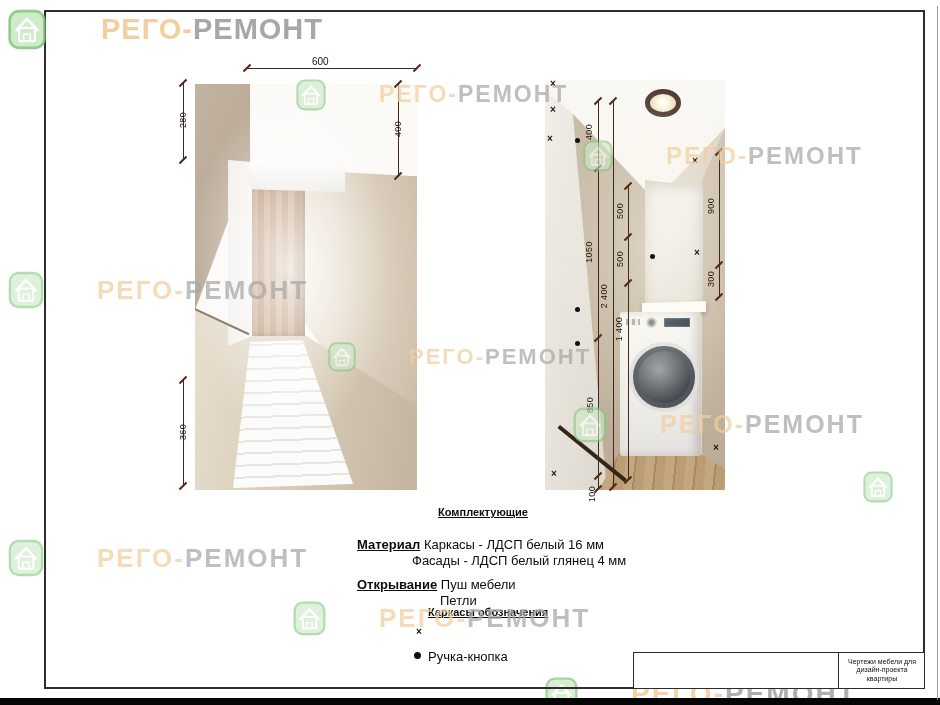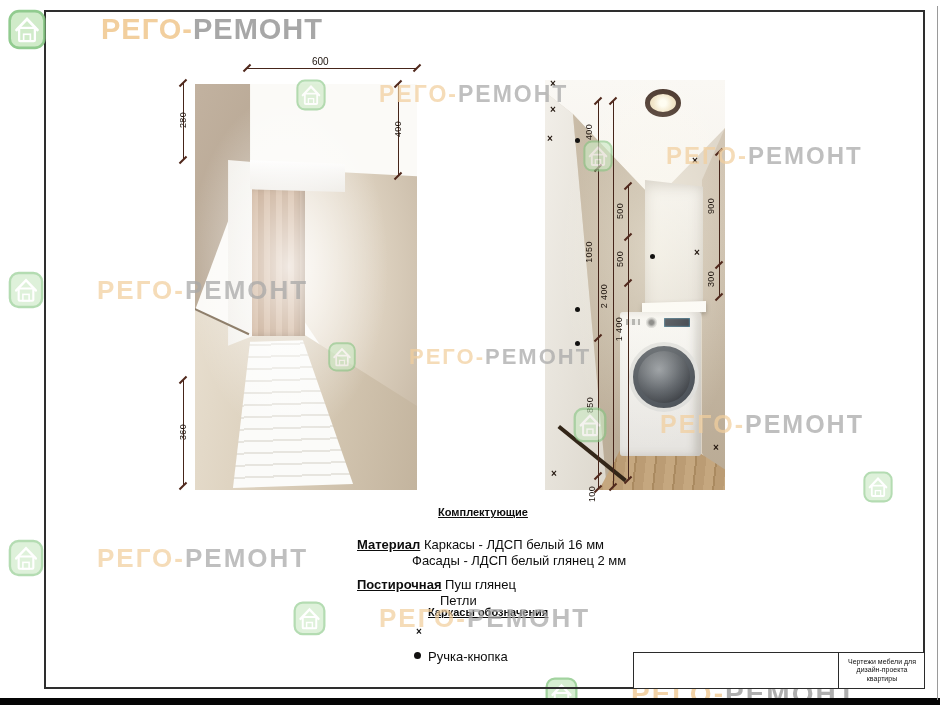--- a/index.html
+++ b/index.html
@@ -268,24 +268,24 @@
         </svg>
       </span>
     <span class="bt" style="font-size:28px;"><span class="p1">РЕГО-</span><span class="p2">РЕМОНТ</span></span>
   </div>
 
   <div class="txt ttl" style="left:420px;top:506px;width:126px;text-align:center;">Комплектующие</div>
   <div class="txt body10" style="left:357px;top:537px;">
     <span class="lbl">Материал</span>
     <span>Каркасы - ЛДСП белый 16 мм</span>
   </div>
-  <div class="txt body10" style="left:412px;top:553px;">Фасады - ЛДСП белый глянец 2 мм</div>
+  <div class="txt body10" style="left:412px;top:553px;">Фасады - ЛДСП белый глянец 4 мм</div>
   <div class="txt body10" style="left:357px;top:577px;">
-    <span class="lbl">Постирочная</span>
-    <span>Пуш глянец</span>
+    <span class="lbl">Открывание</span>
+    <span>Пуш мебели</span>
   </div>
 
   <div class="txt ttl" style="left:428px;top:606px;">Каркасы обозначения</div>
   <span class="txt" style="left:416px;top:626px;font-size:10px;font-weight:bold;">×</span>
   <span class="txt body10" style="left:440px;top:593px;">Петли</span>
   <span class="mk-d" style="left:414px;top:652px;width:7px;height:7px;"></span>
   <span class="txt body10" style="left:428px;top:649px;">Ручка-кнопка</span>
 
   <div id="tblock">
     <div class="rcell">

